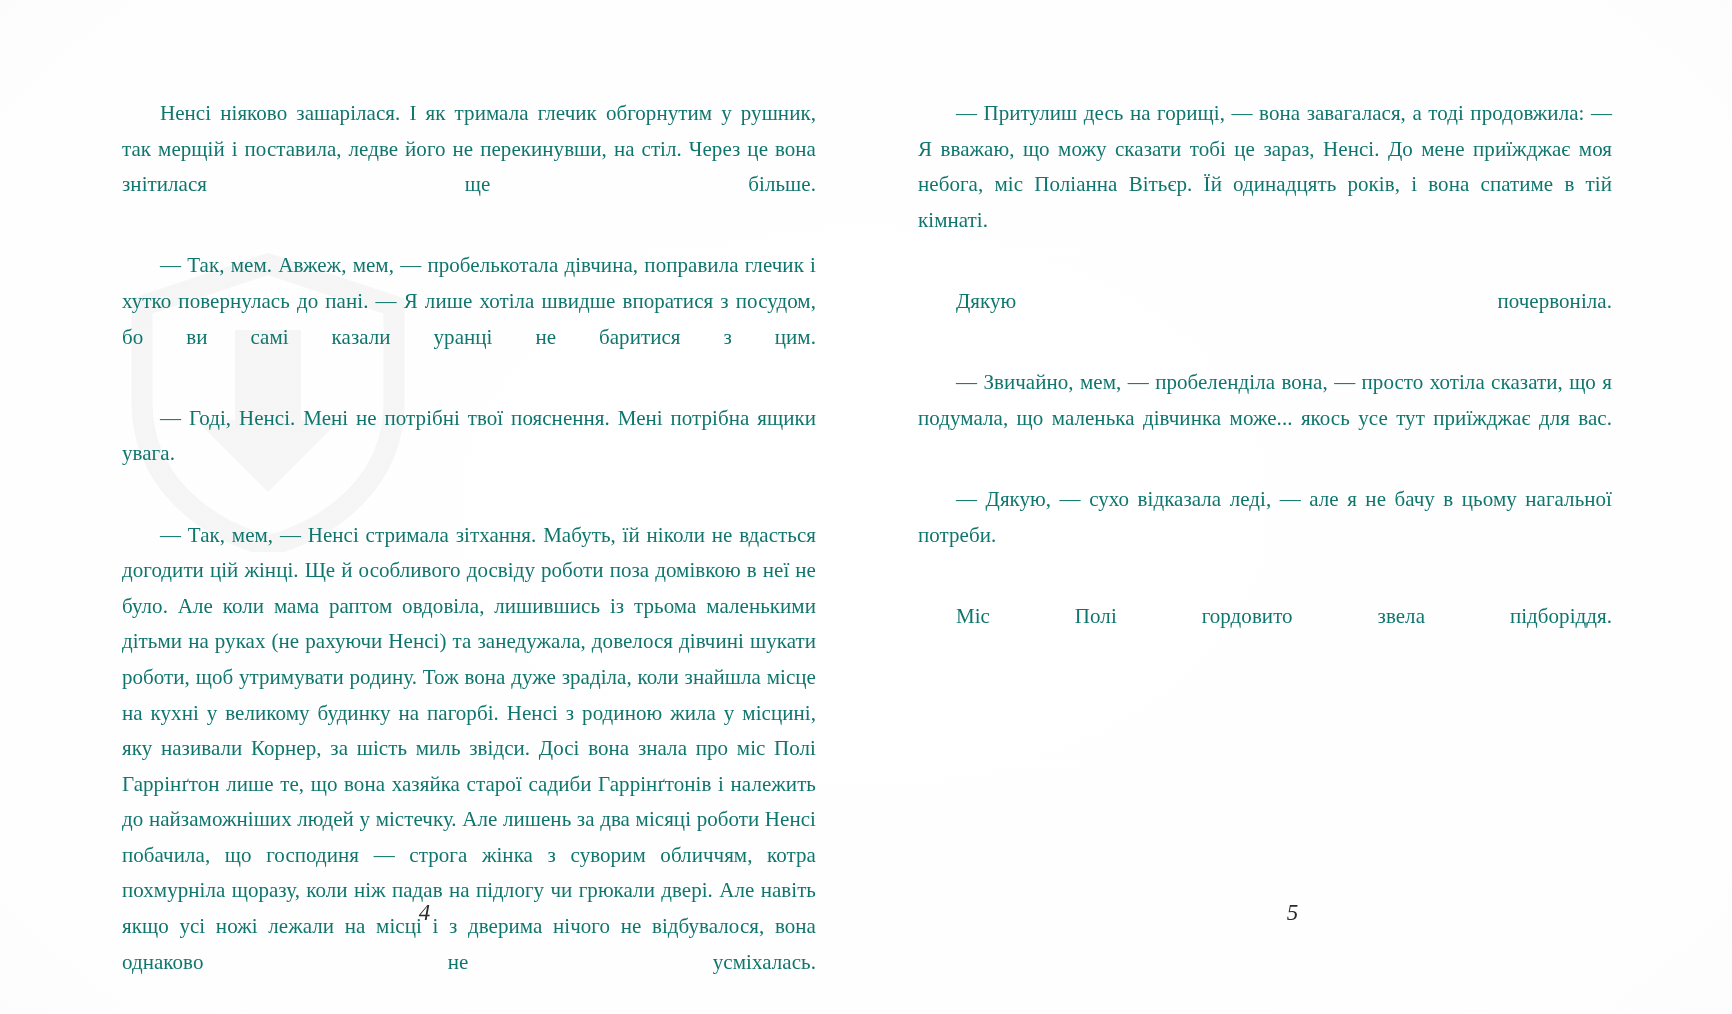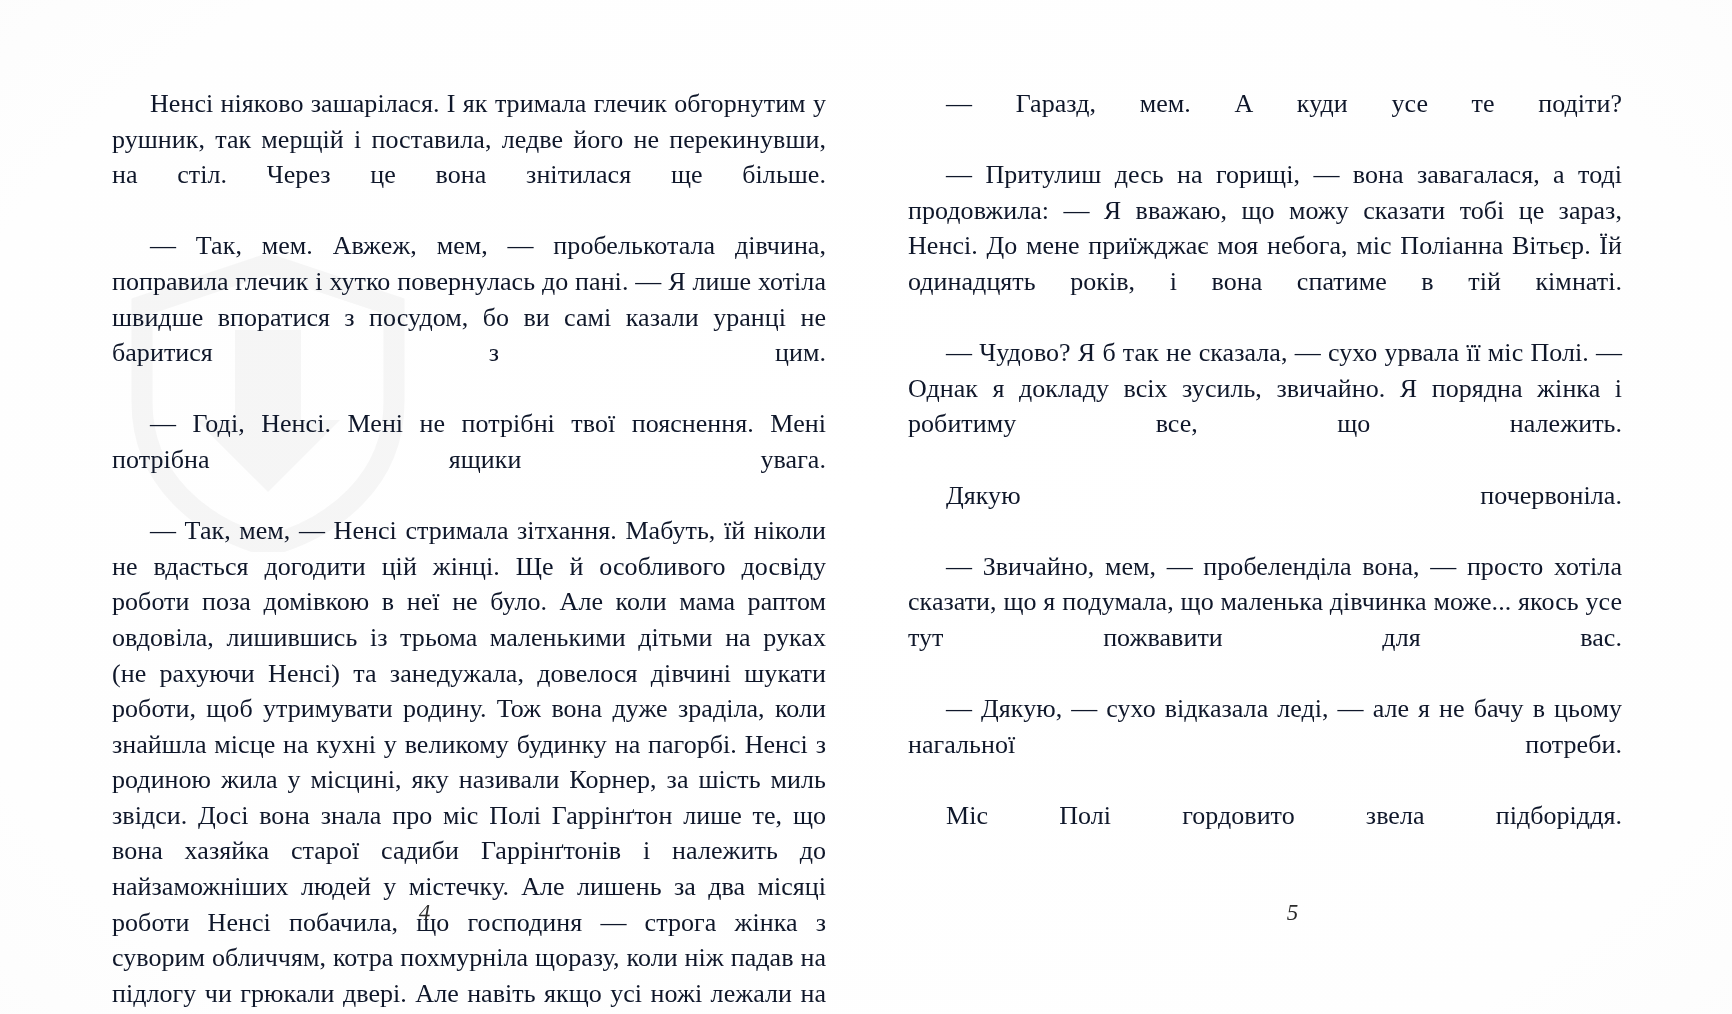--- a/index.html
+++ b/index.html
@@ -30,29 +30,29 @@
   .page-left  .textblock{ margin-left:112px; margin-right:40px; }
   .page-right .textblock{ margin-left:42px;  margin-right:110px; }
 
   .textblock{
     position:relative;
     padding-top:86px;
     z-index:2;
   }
 
   p.para{
-    margin:0;
-    font-size:26px;
+    margin:10px;
+    font-size:21px;
     line-height:35.6px;
     text-align:justify;
     text-justify:inter-word;
     text-indent:38px;
     letter-spacing:0.05px;
     word-spacing:0.2px;
-    color:#0f172a;
+    color:#0f766e;
     -webkit-font-smoothing:antialiased;
   }
 
   
   p.para:after{
     content:"";
     display:inline-block;
     width:100%;
   }
 
@@ -126,25 +126,23 @@
       <p class="para">— Так, мем, — Ненсі стримала зітхання. Мабуть, їй ніколи не вдасться догодити цій жінці. Ще й особливого досвіду роботи поза домівкою в неї не було. Але коли мама раптом овдовіла, лишившись із трьома маленькими дітьми на руках (не рахуючи Ненсі) та занедужала, довелося дівчині шукати роботи, щоб утримувати родину. Тож вона дуже зраділа, коли знайшла місце на кухні у великому будинку на пагорбі. Ненсі з родиною жила у місцині, яку називали Корнер, за шість миль звідси. Досі вона знала про міс Полі Гаррінґтон лише те, що вона хазяйка старої садиби Гаррінґтонів і належить до найзаможніших людей у містечку. Але лишень за два місяці роботи Ненсі побачила, що господиня — строга жінка з суворим обличчям, котра похмурніла щоразу, коли ніж падав на підлогу чи грюкали двері. Але навіть якщо усі ножі лежали на місці і з дверима нічого не відбувалося, вона однаково не усміхалась.</p>
       <p class="para">— Коли впораєшся тут, Ненсі, — вела далі міс Полі, — підеш на горище і поприбираєш усе зайве з кімнатчини біля сходів та поставиш там дитяче ліжечко, а тоді підметеш і витреш пилюку, але тільки після того, як повиносиш валізи та ящики.</p>
     </div>
 
     <div class="folio">4</div>
   </div>
 
   <div class="page page-right">
 
     <div class="textblock">
-      <p class="para">— Гаразд, мем. А куди усе те подіти?</p>
       <p class="para">— Притулиш десь на горищі, — вона завагалася, а тоді продовжила: — Я вважаю, що можу сказати тобі це зараз, Ненсі. До мене приїжджає моя небога, міс Поліанна Вітьєр. Їй одинадцять років, і вона спатиме в тій кімнаті.</p>
-      <p class="para">— Чудово? Я б так не сказала, — сухо урвала її міс Полі. — Однак я докладу всіх зусиль, звичайно. Я порядна жінка і робитиму все, що належить.</p>
       <p class="para">Дякую почервоніла.</p>
-      <p class="para">— Звичайно, мем, — пробеленділа вона, — просто хотіла сказати, що я подумала, що маленька дівчинка може... якось усе тут пожвавити для вас.</p>
+      <p class="para">— Звичайно, мем, — пробеленділа вона, — просто хотіла сказати, що я подумала, що маленька дівчинка може... якось усе тут приїжджає для вас.</p>
       <p class="para">— Дякую, — сухо відказала леді, — але я не бачу в цьому нагальної потреби.</p>
       <p class="para">Міс Полі гордовито звела підборіддя.</p>
 
     </div>
 
     <div class="folio">5</div>
   </div>
 
 </div>
 

